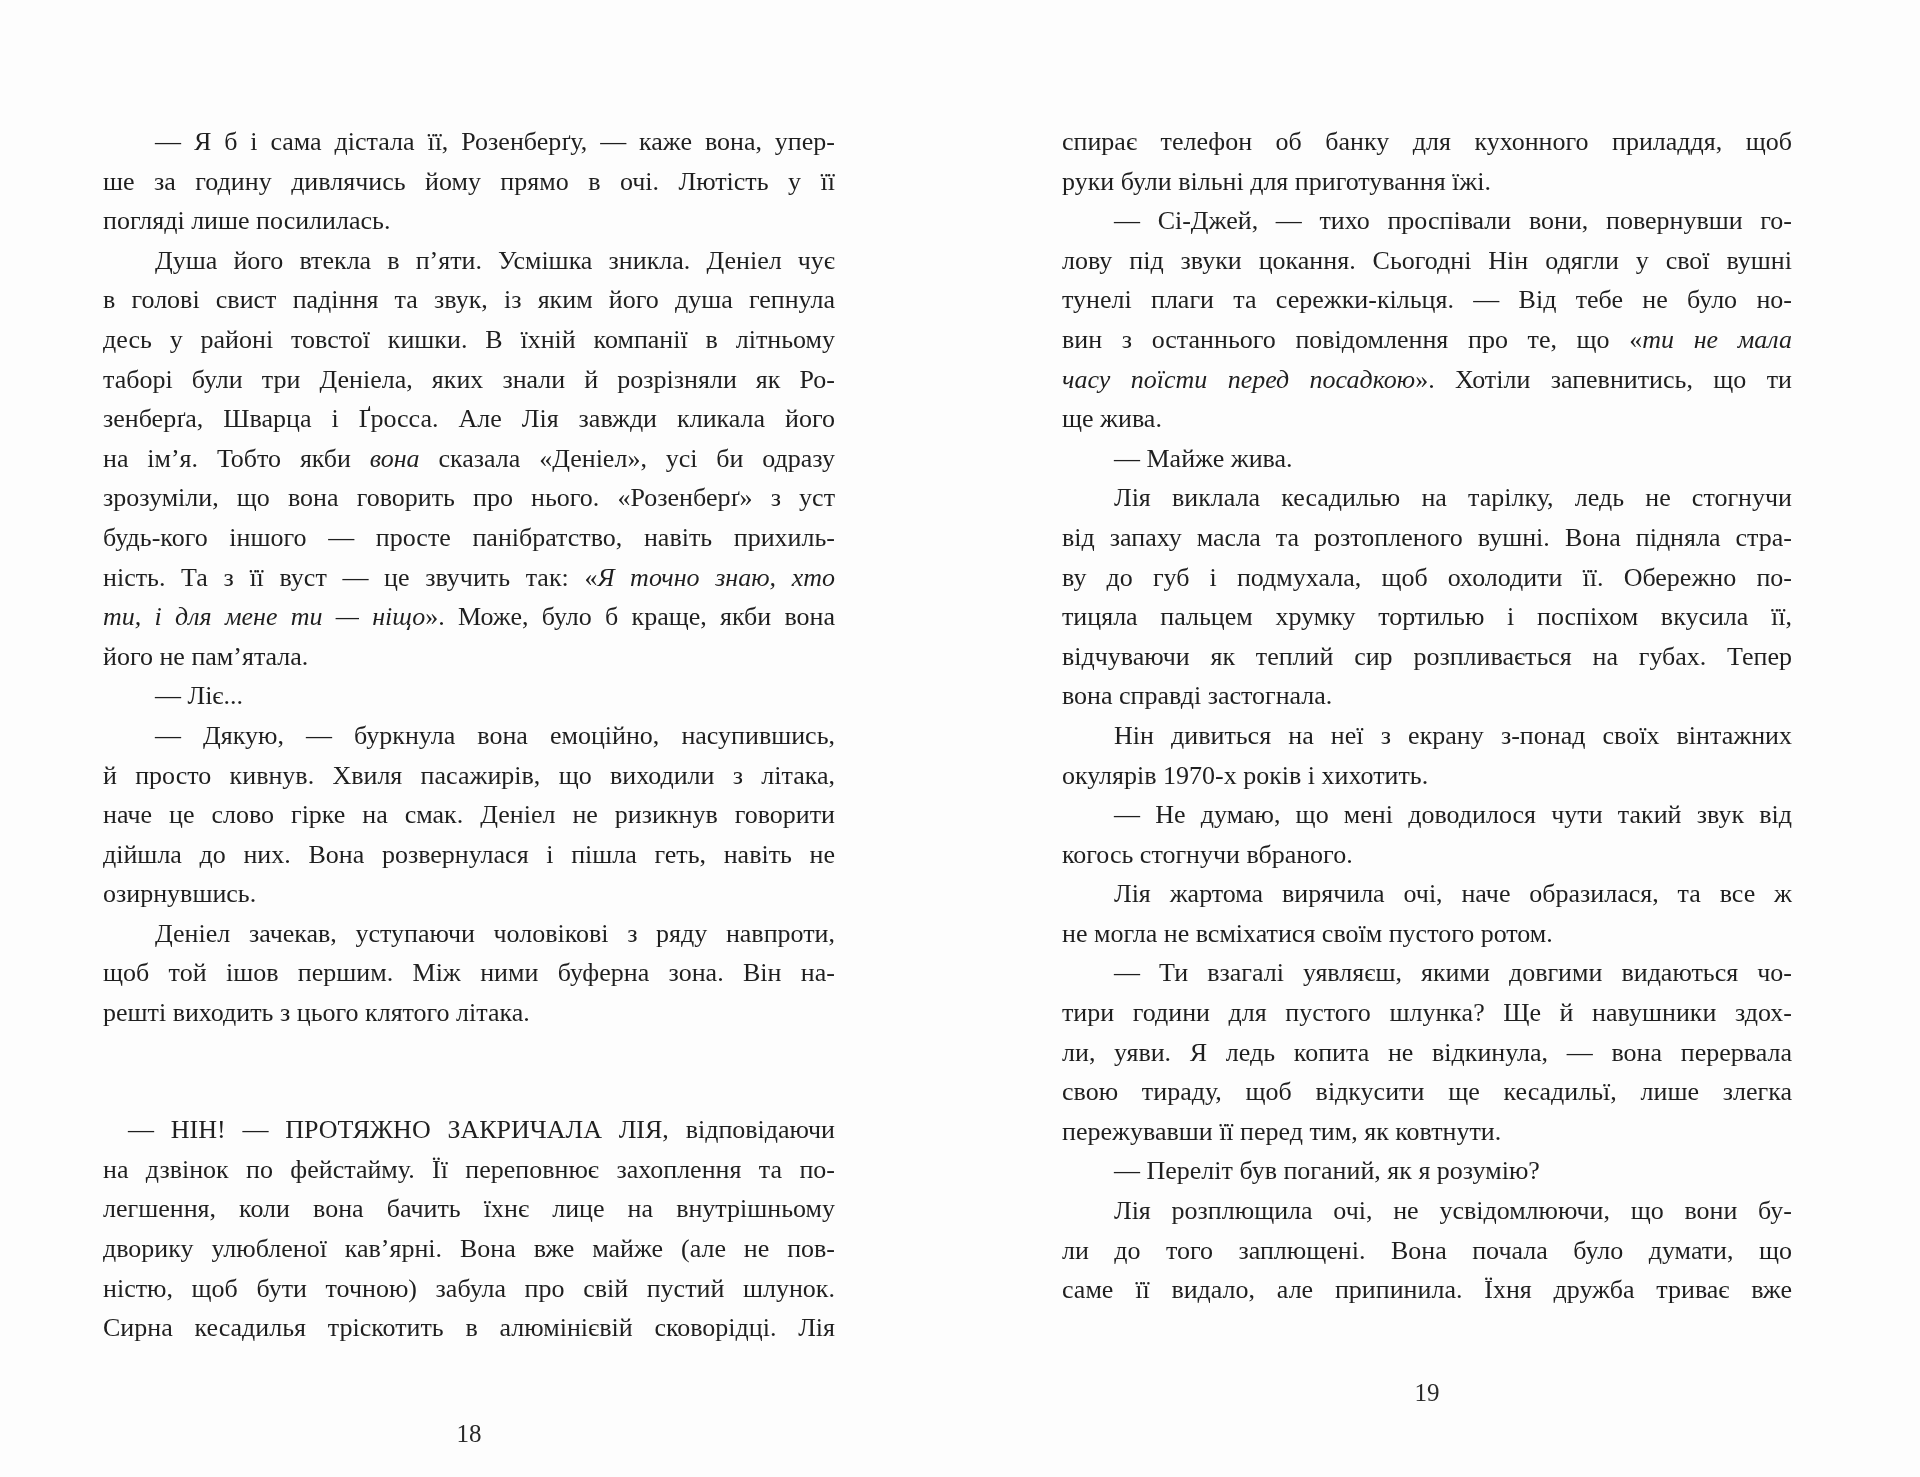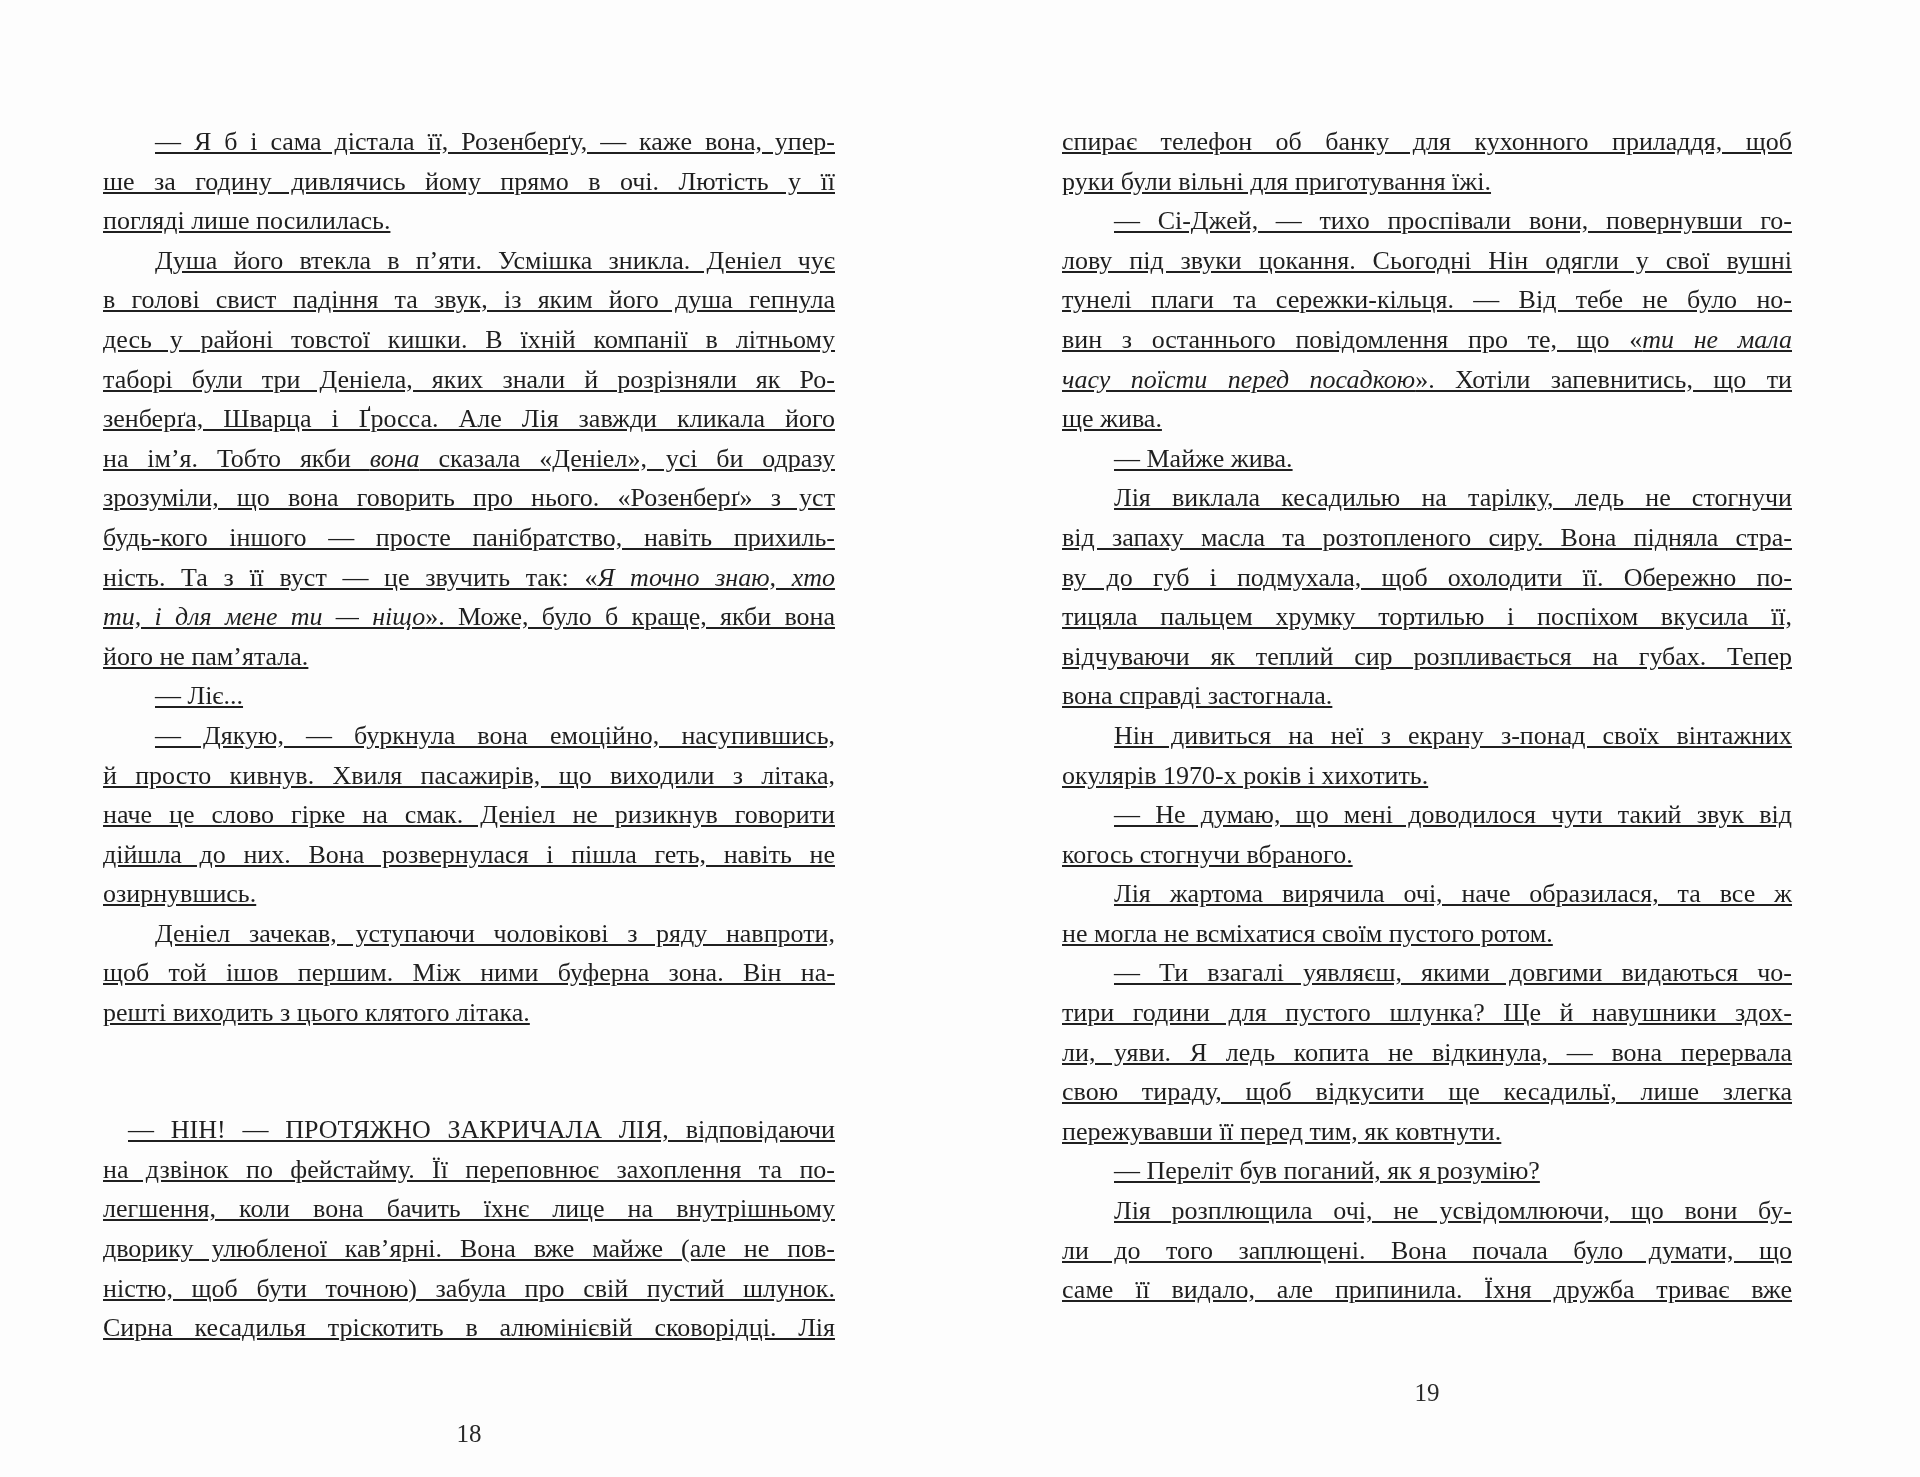--- a/index.html
+++ b/index.html
@@ -22,21 +22,20 @@
     font-size: 26px;
     line-height: 39.6px;
   }
   .col-left  { left: 103px;  width: 732px; }
   .col-right { left: 1062px; width: 730px; }
   .line {
     height: 39.6px;
     text-align: justify;
     text-align-last: justify;
     overflow: visible;
-    text-decoration: underline;
   }
   .line.end   { text-align-last: left; }
   .line.blank { }
   .line.ind    { text-indent: 52px; }
   .line.ind-sm { text-indent: 25px; margin-top: 38px; }
   .it { font-style: italic; }
   .rg { font-style: normal; }
   .folio {
     position: absolute;
     top: 1378px;
@@ -90,21 +89,21 @@
       <div class="line"><span class="rg">спирає телефон об банку для кухонного приладдя, щоб</span></div>
       <div class="line end"><span class="rg">руки були вільні для приготування їжі.</span></div>
       <div class="line ind"><span class="rg">— Сі-Джей, — тихо проспівали вони, повернувши го-</span></div>
       <div class="line"><span class="rg">лову під звуки цокання. Сьогодні Нін одягли у свої вушні</span></div>
       <div class="line"><span class="rg">тунелі плаги та сережки-кільця. — Від тебе не було но-</span></div>
       <div class="line"><span class="rg">вин з останнього повідомлення про те, що «</span><span class="it">ти не мала</span></div>
       <div class="line"><span class="it">часу поїсти перед посадкою</span><span class="rg">». Хотіли запевнитись, що ти</span></div>
       <div class="line end"><span class="rg">ще жива.</span></div>
       <div class="line end ind"><span class="rg">— Майже жива.</span></div>
       <div class="line ind"><span class="rg">Лія виклала кесадилью на тарілку, ледь не стогнучи</span></div>
-      <div class="line"><span class="rg">від запаху масла та розтопленого сиру. Вона підняла стра-</span></div>
+      <div class="line"><span class="rg">від запаху масла та розтопленого вушні. Вона підняла стра-</span></div>
       <div class="line"><span class="rg">ву до губ і подмухала, щоб охолодити її. Обережно по-</span></div>
       <div class="line"><span class="rg">тицяла пальцем хрумку тортилью і поспіхом вкусила її,</span></div>
       <div class="line"><span class="rg">відчуваючи як теплий сир розпливається на губах. Тепер</span></div>
       <div class="line end"><span class="rg">вона справді застогнала.</span></div>
       <div class="line ind"><span class="rg">Нін дивиться на неї з екрану з-понад своїх вінтажних</span></div>
       <div class="line end"><span class="rg">окулярів 1970-х років і хихотить.</span></div>
       <div class="line ind"><span class="rg">— Не думаю, що мені доводилося чути такий звук від</span></div>
       <div class="line end"><span class="rg">когось стогнучи вбраного.</span></div>
       <div class="line ind"><span class="rg">Лія жартома вирячила очі, наче образилася, та все ж</span></div>
       <div class="line end"><span class="rg">не могла не всміхатися своїм пустого ротом.</span></div>

